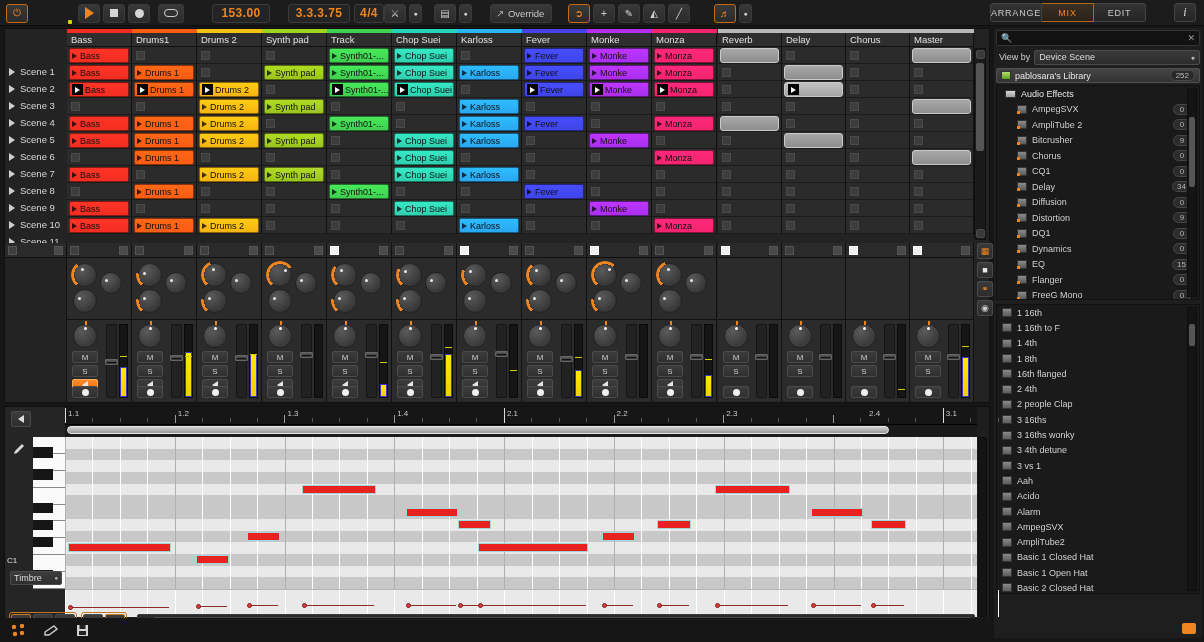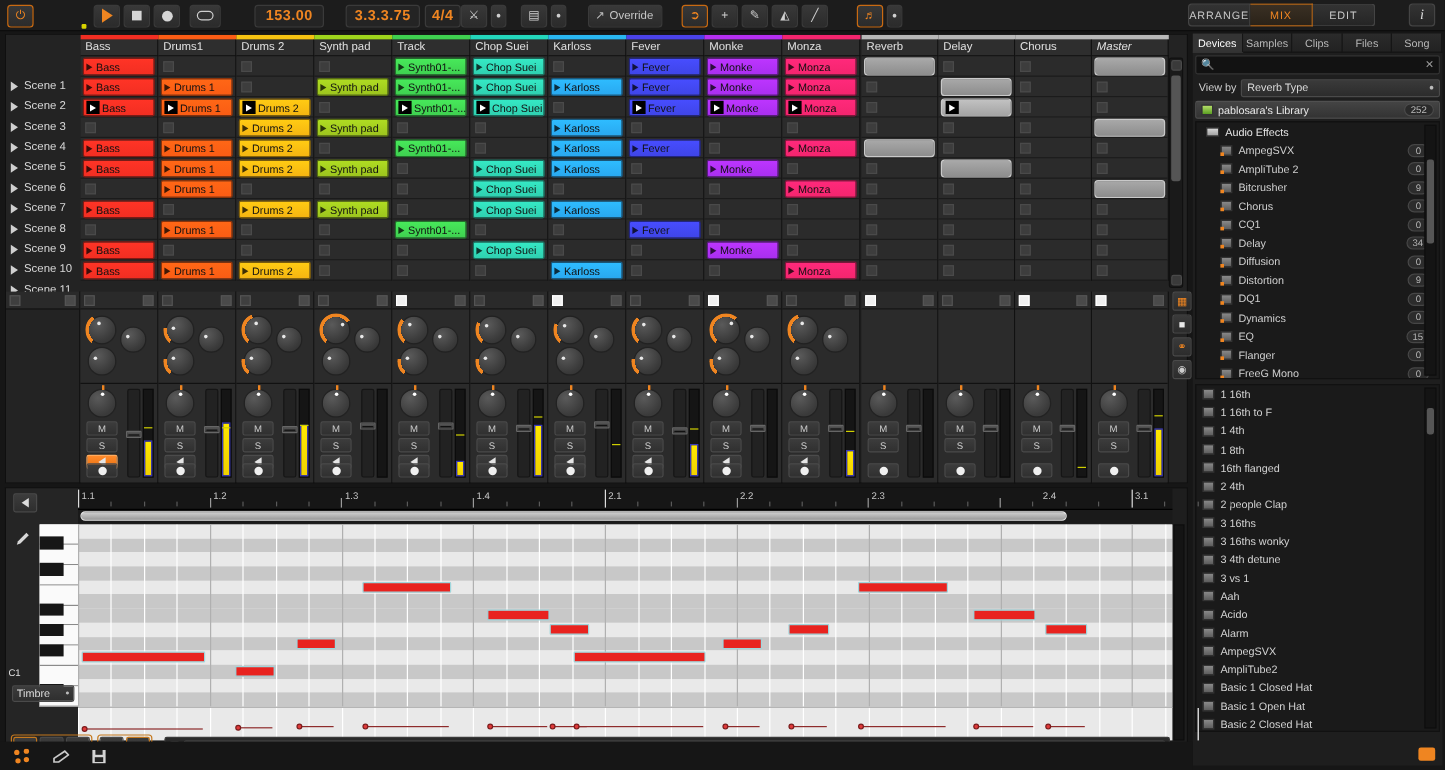--- a/index.html
+++ b/index.html
@@ -1002,21 +1002,21 @@
               <div class="stopbtn"></div>
             </div>
             <div class="cell">
               <div class="stopbtn"></div>
             </div>
             <div class="cell">
               <div class="stopbtn"></div>
             </div>
           </div>
         </div>
-        <div class="track-col" style="left: 843px; width: 64px; font-style: italic;">
+        <div class="track-col" style="left: 843px; width: 64px;">
           <div class="tc-color" style="background: rgb(184, 184, 184);"></div>
           <div class="tc-name">Master</div>
           <div class="cellcol">
             <div class="cell">
               <div class="grayclip">
                 <div class="ptri"></div>
               </div>
             </div>
             <div class="cell">
               <div class="stopbtn"></div>
@@ -1552,36 +1552,29 @@
       </div>
     <div class="mini-col">
       <div class="minibtn">▦</div>
       <div class="minibtn" style="color:#e8e8e8;">■</div>
       <div class="minibtn">⚭</div>
       <div class="minibtn" style="color:#ccc;">◉</div>
     </div>
   </div>
 
   <div class="browser">
-    <div class="brtabs" id="brtabs">
-        <div class="brtab active">Devices</div>
-        <div class="brtab">Samples</div>
-        <div class="brtab">Clips</div>
-        <div class="brtab">Files</div>
-        <div class="brtab">Song</div>
-      </div>
     <div class="searchbar">
       <span style="color:#aaa;font-size:9px;">🔍</span>
       <span style="flex:1;"></span>
       <span style="color:#999;font-size:9px;">✕</span>
     </div>
     <div class="viewby">
       <span style="font-size:9px;color:#cfcfcf;padding-left:3px;">View by</span>
       <div class="vbsel">
-        <span>Reverb Type</span>
+        <span>Device Scene</span>
         <span style="font-size:7px;color:#bbb;">●</span>
       </div>
     </div>
     <div class="libhdr">
       <span class="icn lib"></span>
       <span>pablosara's Library</span>
       <span class="libcount">252</span>
     </div>
     <div class="devlist">
       <div class="dl-row folder">

